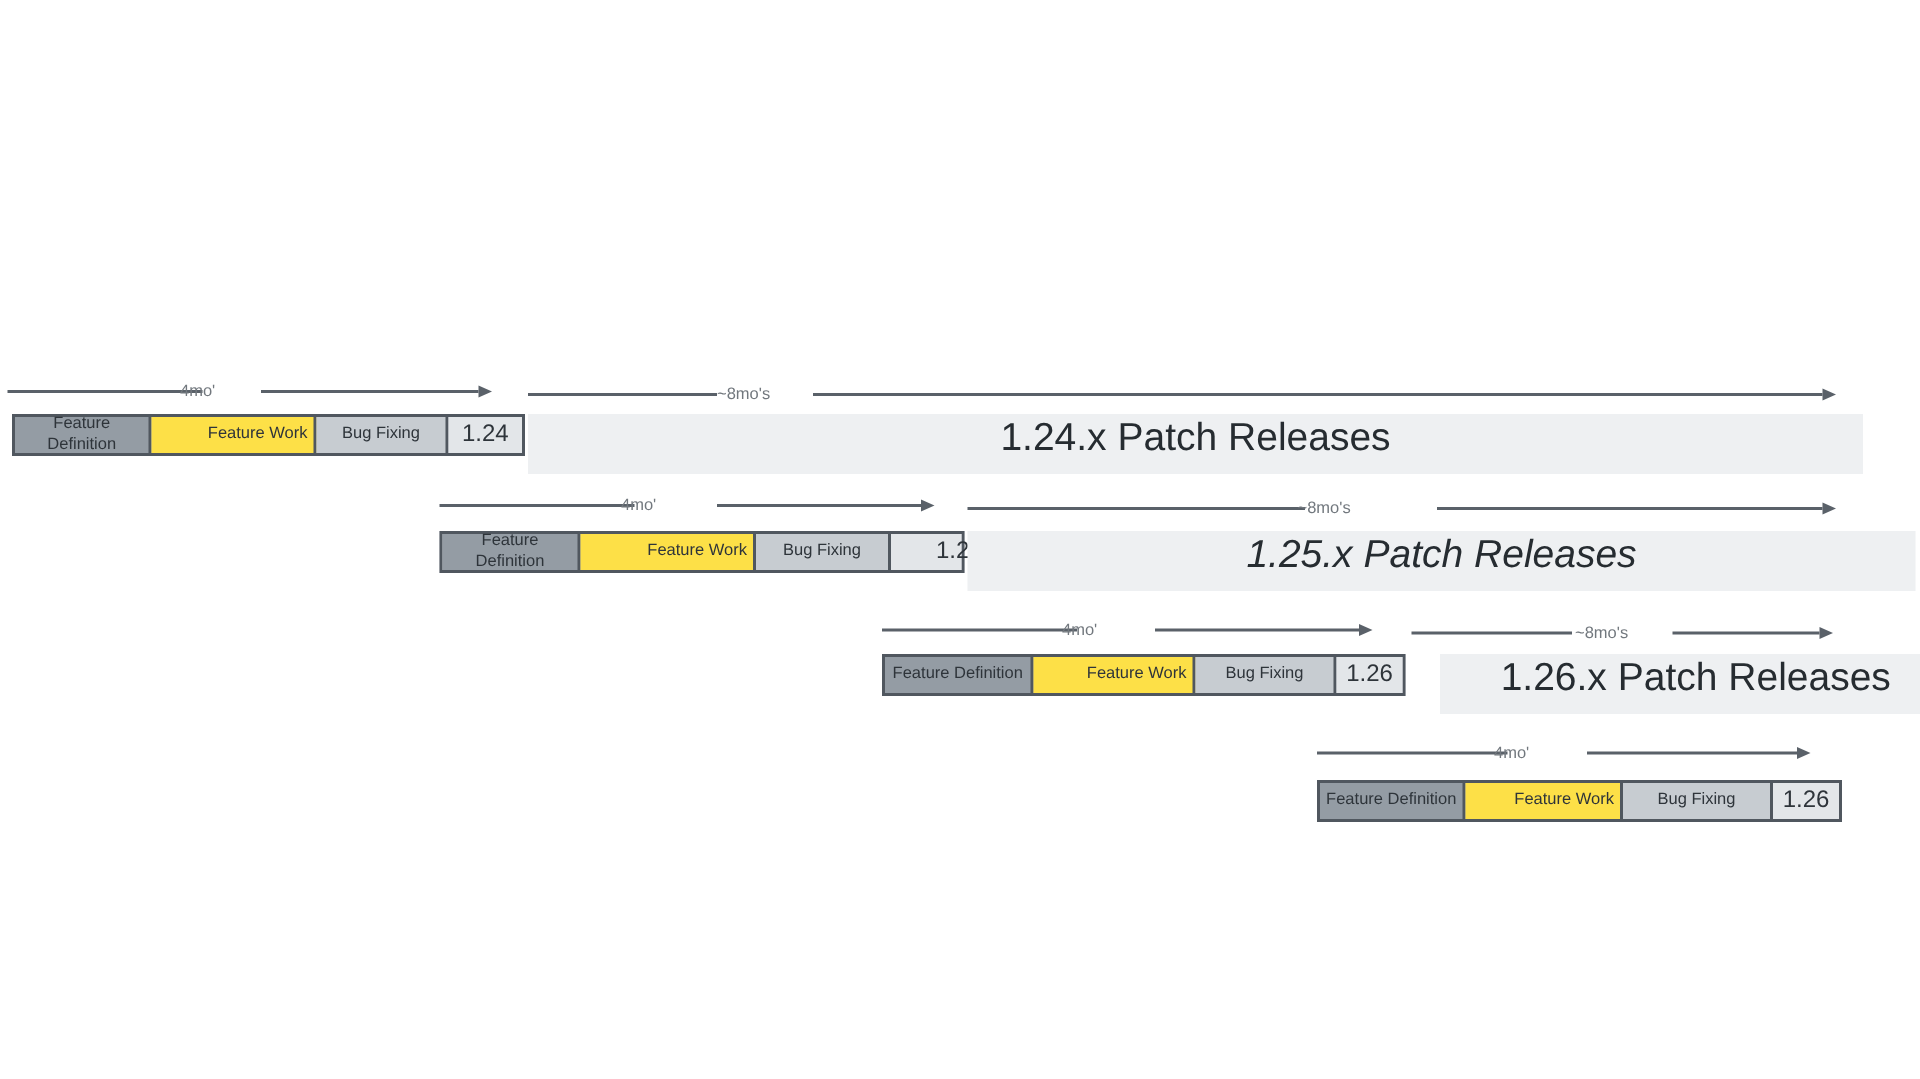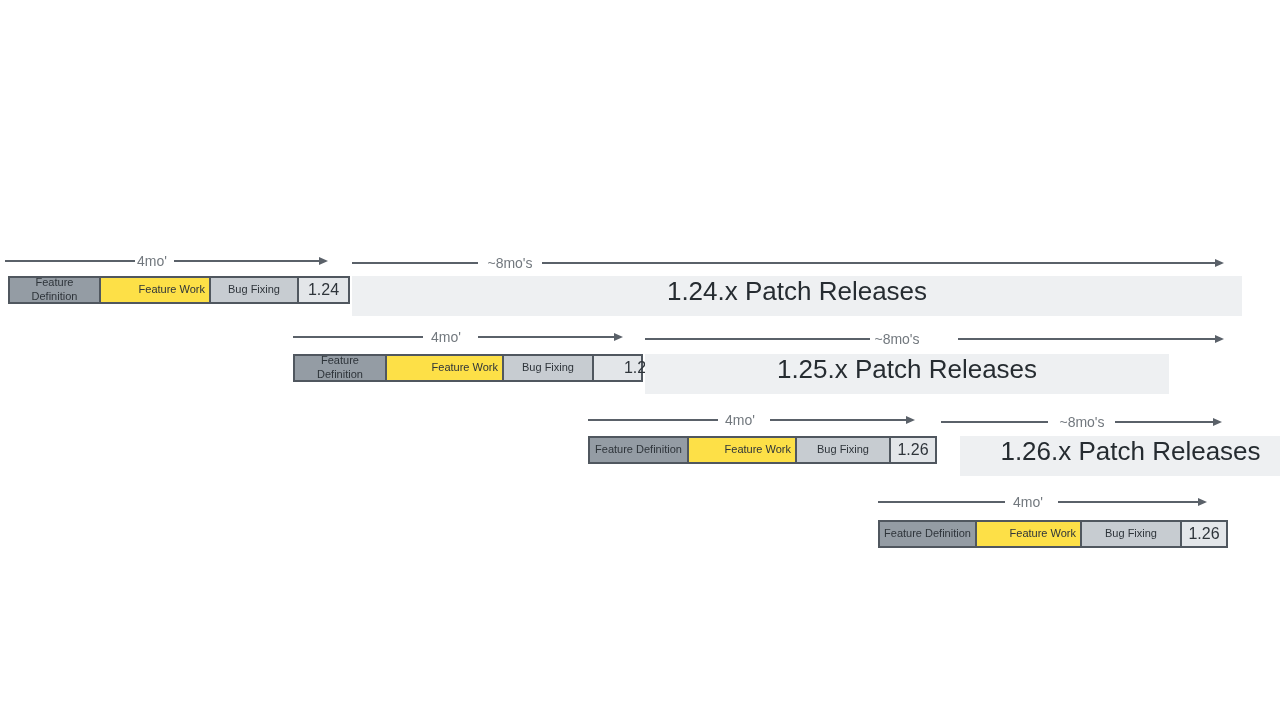--- a/index.html
+++ b/index.html
@@ -8,21 +8,21 @@
 
   
   .seg{position:absolute;height:2px;background:#5a6169;}
   .seg.arrow::after{
     content:"";position:absolute;right:-9px;top:-3px;width:0;height:0;
     border-top:4px solid transparent;border-bottom:4px solid transparent;
     border-left:9px solid #5a6169;
   }
   .dur-label{
     position:absolute;width:64px;height:14px;line-height:14px;
-    font-size:14px;color:#72787e;text-align:center;white-space:nowrap;
+    font-size:11px;color:#72787e;white-space:nowrap;
   }
 
   
   .phase-group{
     position:absolute;height:28px;display:flex;box-sizing:border-box;
     border:2px solid #50575f;background:#c7ccd1;
   }
   .cell{
     display:flex;align-items:center;justify-content:center;text-align:center;
     font-size:11px;line-height:1.25;color:#2e343a;box-sizing:border-box;
@@ -91,21 +91,21 @@
       <div class="cell fw" style="width:117px;">
           <span class="lbl">Feature Work</span>
         </div>
       <div class="cell bf" style="width:90px;">
           <span class="lbl">Bug Fixing</span>
         </div>
       <div class="cell ver" style="width:47px;padding-left:44px;">
           <span class="lbl">1.25</span>
         </div>
     </div>
-    <div class="patch-bar" style="left:645px;top:354px;width:524px;">
+    <div class="patch-bar" style="left:645px;top:354px;width:632px;font-style:italic;">
       <span>1.25.x Patch Releases</span>
     </div>
   </div>
 
   <div>
     <div class="seg" style="left:588px;top:419px;width:130px;"></div>
     <div class="dur-label" style="left:708px;top:413px;">4mo'</div>
     <div class="seg arrow" style="left:770px;top:419px;width:136px;"></div>
     <div class="seg" style="left:941px;top:421px;width:107px;"></div>
     <div class="dur-label" style="left:1050px;top:415px;">~8mo's</div>

